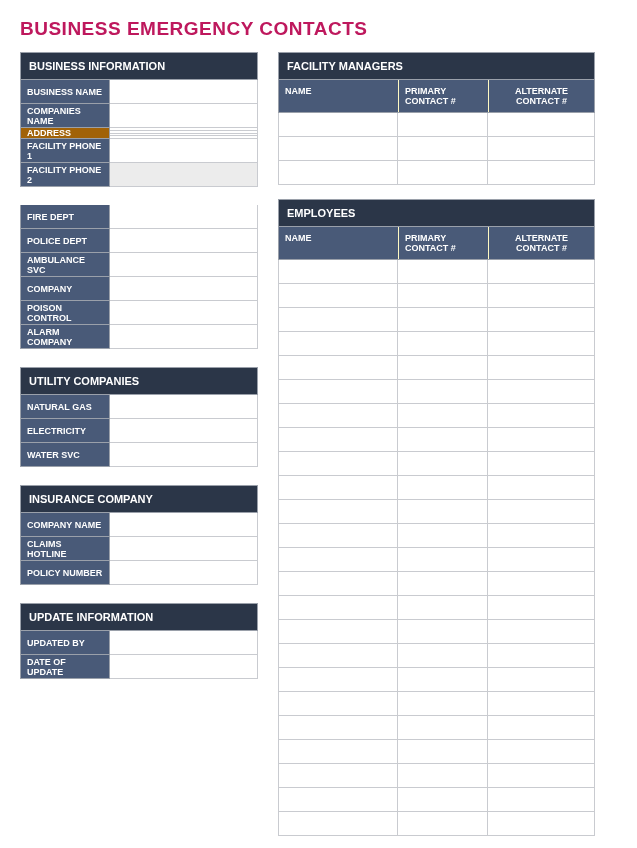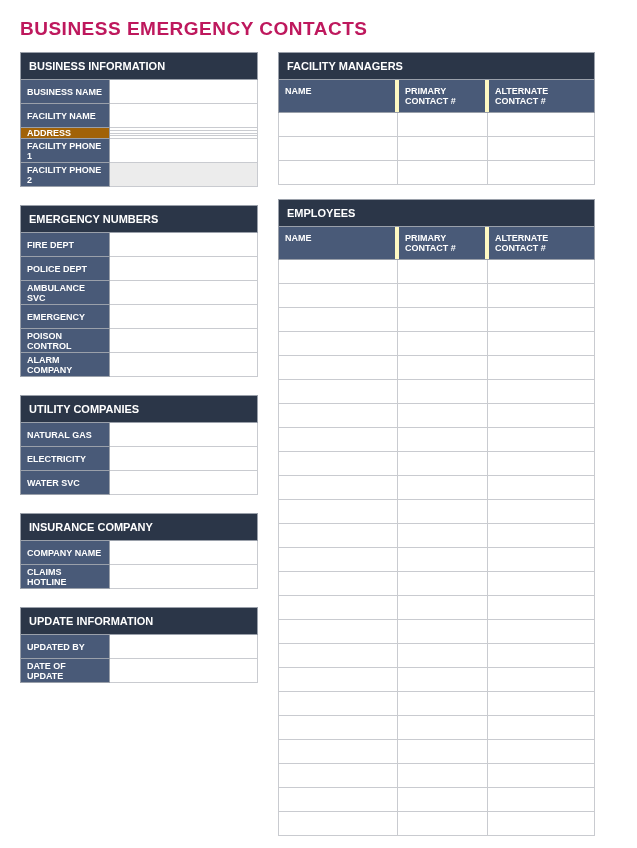--- a/index.html
+++ b/index.html
@@ -63,26 +63,26 @@
     display: flex;
     background: #495a78;
     border: 1px solid #9aa0aa;
     border-top: none;
   }
   .th {
     color: #fff;
     font-size: 9px;
     font-weight: bold;
     padding: 6px 6px;
-    border-right: 4px solid #fef9c3;
+    border-right: 1px solid #fef9c3;
   }
   .th:last-child { border-right: none; }
   .th.name { width: 120px; }
   .th.pc { width: 90px; }
-  .th.ac { flex: 1; }
+  .th.ac { flex: 1; text-align: center; }
   .trow {
     display: flex;
     height: 24px;
   }
   .td {
     border: 1px solid #c9cbd0;
     border-top: none;
     border-left: none;
     background: #fff;
     font-size: 10px;
@@ -117,21 +117,21 @@
 
   <div class="col-left">
 
     <div class="section">
       <div class="section-header">BUSINESS INFORMATION</div>
       <div class="row">
         <div class="label-cell">BUSINESS NAME</div>
         <div class="value-cell"></div>
       </div>
       <div class="row">
-        <div class="label-cell">FACILITY NAME</div>
+        <div class="label-cell">COMPANIES NAME</div>
         <div class="value-cell"></div>
       </div>
       <div class="address-block">
         <div class="address-label">ADDRESS</div>
         <div class="address-values">
           <div class="value-cell"></div>
           <div class="value-cell"></div>
           <div class="value-cell"></div>
           <div class="value-cell"></div>
         </div>
@@ -140,35 +140,34 @@
         <div class="label-cell">FACILITY PHONE 1</div>
         <div class="value-cell"></div>
       </div>
       <div class="row alt">
         <div class="label-cell">FACILITY PHONE 2</div>
         <div class="value-cell"></div>
       </div>
     </div>
 
     <div class="section">
-      <div class="section-header">EMERGENCY NUMBERS</div>
       <div class="row">
         <div class="label-cell">FIRE DEPT</div>
         <div class="value-cell"></div>
       </div>
       <div class="row">
         <div class="label-cell">POLICE DEPT</div>
         <div class="value-cell"></div>
       </div>
       <div class="row">
         <div class="label-cell">AMBULANCE SVC</div>
         <div class="value-cell"></div>
       </div>
       <div class="row">
-        <div class="label-cell">EMERGENCY</div>
+        <div class="label-cell">COMPANY</div>
         <div class="value-cell"></div>
       </div>
       <div class="row">
         <div class="label-cell">POISON CONTROL</div>
         <div class="value-cell"></div>
       </div>
       <div class="row">
         <div class="label-cell">ALARM COMPANY</div>
         <div class="value-cell"></div>
       </div>
@@ -191,20 +190,24 @@
     </div>
 
     <div class="section">
       <div class="section-header">INSURANCE COMPANY</div>
       <div class="row">
         <div class="label-cell">COMPANY NAME</div>
         <div class="value-cell"></div>
       </div>
       <div class="row">
         <div class="label-cell">CLAIMS HOTLINE</div>
+        <div class="value-cell"></div>
+      </div>
+      <div class="row">
+        <div class="label-cell">POLICY NUMBER</div>
         <div class="value-cell"></div>
       </div>
     </div>
 
     <div class="section">
       <div class="section-header">UPDATE INFORMATION</div>
       <div class="row">
         <div class="label-cell">UPDATED BY</div>
         <div class="value-cell"></div>
       </div>

